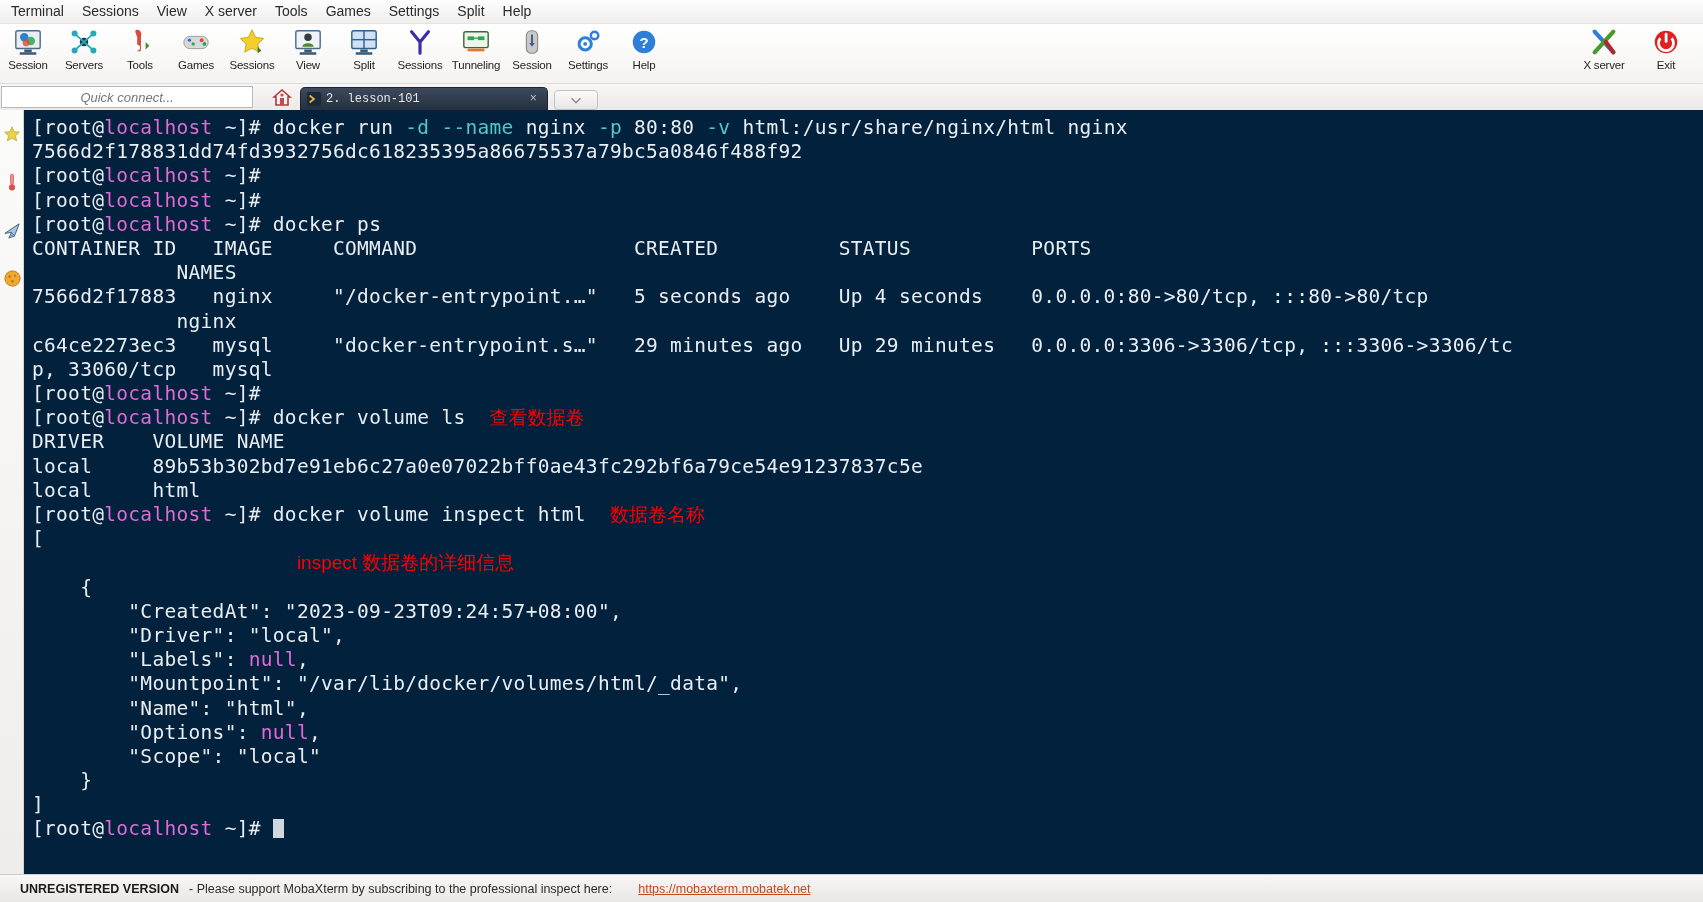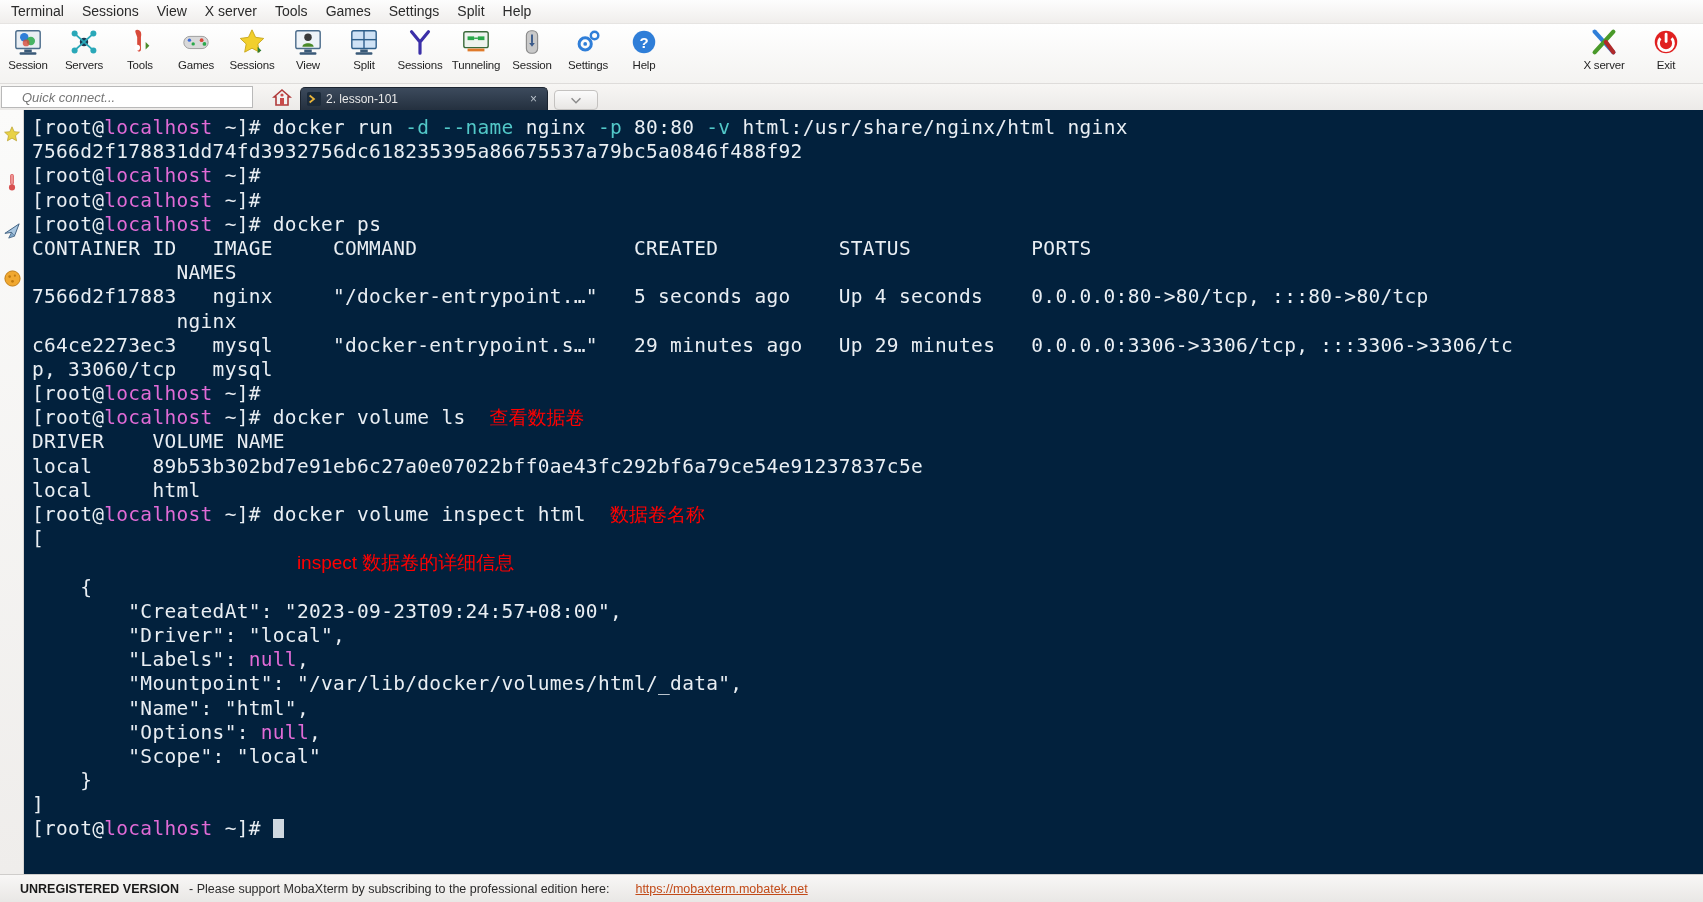--- a/index.html
+++ b/index.html
@@ -42,31 +42,32 @@
   
   .qcrow {
     position: absolute; top: 84px; left: 0; right: 0; height: 26px;
     background: linear-gradient(#f7f6f4, #eceae8);
   }
   .qc-input {
     position: absolute; left: 1px; top: 2px; width: 252px; height: 22px;
     background: #fff; border: 1px solid #b9b9b9;
     font-size: 13px; color: #8d8d8d; padding: 2px 20px; font-style: italic;
     font-family: "Liberation Sans", sans-serif;
+    text-align: center;
   }
   .home-btn {
     position: absolute; left: 267px; top: 1px; width: 30px; height: 24px;
     display: flex; align-items: center; justify-content: center;
   }
   .tabstrip { position: absolute; left: 300px; top: 0px; height: 26px; display: flex; align-items: flex-end; }
   .tab {
     height: 23px; min-width: 248px; display: flex; align-items: center;
     background: linear-gradient(#3c4a5c, #24303f);
     border: 1px solid #1b2430; border-bottom: none;
-    border-radius: 5px 5px 0 0; padding: 0 6px; color: #e8e8e8; font-size: 12px;
+    border-radius: 5px 5px 0 0; padding: 0 6px; color: #e8e8e8; font-size: 12px; font-family: Liberation Mono, monospace;
   }
   .tab-ico { width: 14px; height: 14px; margin-right: 5px; }
   .tab-label { flex: 1; white-space: nowrap; overflow: hidden; }
   .tab-close { font-size: 12px; color: #b9c1ca; padding: 0 4px; }
   .tab-new {
     margin-left: 6px; width: 44px; height: 20px;
     background: linear-gradient(#fbfbfb,#e8e6e4); border: 1px solid #c4c2c0;
     border-radius: 4px; display: flex; align-items: center; justify-content: center;
   }
 
@@ -321,17 +322,17 @@
       </svg>
     </div>
   </div>
 
   <div class="term-wrap">
     <div class="term" id="term"><div class="line"><span>[root@</span><span class="c-host">localhost</span><span> ~]# </span><span>docker run </span><span class="c-opt">-d --name</span><span> nginx </span><span class="c-opt">-p</span><span> 80:80 </span><span class="c-opt">-v</span><span> html:/usr/share/nginx/html nginx</span></div><div class="line"><span>7566d2f178831dd74fd3932756dc618235395a86675537a79bc5a0846f488f92</span></div><div class="line"><span>[root@</span><span class="c-host">localhost</span><span> ~]# </span></div><div class="line"><span>[root@</span><span class="c-host">localhost</span><span> ~]# </span></div><div class="line"><span>[root@</span><span class="c-host">localhost</span><span> ~]# </span><span>docker ps</span></div><div class="line"><span>CONTAINER ID   IMAGE     COMMAND                  CREATED          STATUS          PORTS</span></div><div class="line"><span>            NAMES</span></div><div class="line"><span>7566d2f17883   nginx     "/docker-entrypoint.…"   5 seconds ago    Up 4 seconds    0.0.0.0:80-&gt;80/tcp, :::80-&gt;80/tcp</span></div><div class="line"><span>            nginx</span></div><div class="line"><span>c64ce2273ec3   mysql     "docker-entrypoint.s…"   29 minutes ago   Up 29 minutes   0.0.0.0:3306-&gt;3306/tcp, :::3306-&gt;3306/tc</span></div><div class="line"><span>p, 33060/tcp   mysql</span></div><div class="line"><span>[root@</span><span class="c-host">localhost</span><span> ~]# </span></div><div class="line"><span>[root@</span><span class="c-host">localhost</span><span> ~]# </span><span>docker volume ls</span><span>  </span><span class="c-red">查看数据卷</span></div><div class="line"><span>DRIVER    VOLUME NAME</span></div><div class="line"><span>local     89b53b302bd7e91eb6c27a0e07022bff0ae43fc292bf6a79ce54e91237837c5e</span></div><div class="line"><span>local     html</span></div><div class="line"><span>[root@</span><span class="c-host">localhost</span><span> ~]# </span><span>docker volume inspect html</span><span>  </span><span class="c-red">数据卷名称</span></div><div class="line"><span>[</span></div><div class="line"><span>                      </span><span class="c-red">inspect 数据卷的详细信息</span></div><div class="line"><span>    {</span></div><div class="line"><span>        "CreatedAt": "2023-09-23T09:24:57+08:00",</span></div><div class="line"><span>        "Driver": "local",</span></div><div class="line"><span>        "Labels": </span><span class="c-null">null</span><span>,</span></div><div class="line"><span>        "Mountpoint": "/var/lib/docker/volumes/html/_data",</span></div><div class="line"><span>        "Name": "html",</span></div><div class="line"><span>        "Options": </span><span class="c-null">null</span><span>,</span></div><div class="line"><span>        "Scope": "local"</span></div><div class="line"><span>    }</span></div><div class="line"><span>]</span></div><div class="line"><span>[root@</span><span class="c-host">localhost</span><span> ~]# </span><span class="cursor"></span></div></div>
   </div>
 
   <div class="statusbar">
     <span class="st-unreg">UNREGISTERED VERSION</span>
-    <span class="st-msg">- Please support MobaXterm by subscribing to the professional edition here:</span>
+    <span class="st-msg">- Please support MobaXterm by subscribing to the professional inspect here:</span>
     <span class="st-link">https://mobaxterm.mobatek.net</span>
   </div>
 
 </div>
 
 </body></html>

